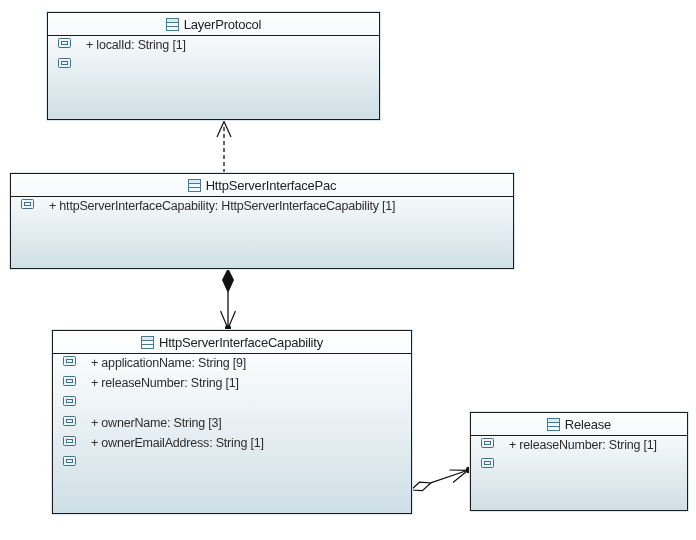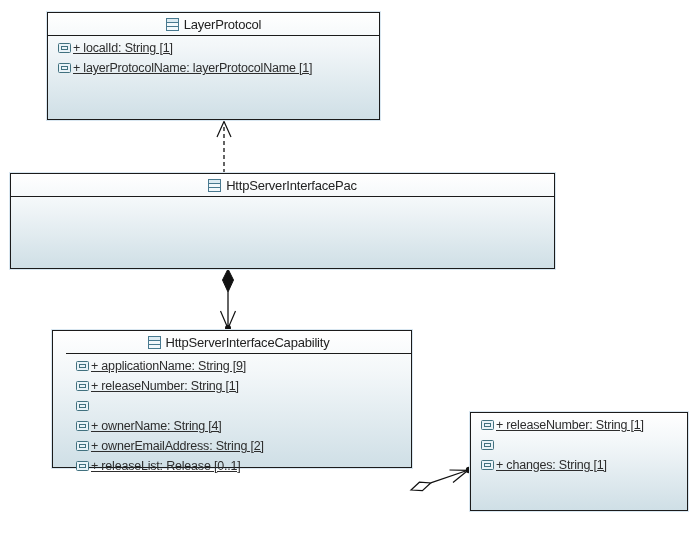--- a/index.html
+++ b/index.html
@@ -35,29 +35,27 @@
     height: 22px;
     border-bottom: 1px solid #1b1b1b;
     font-size: 13px;
     letter-spacing: -0.2px;
     color: #222222;
     white-space: nowrap;
   }
   .attrs { padding-top: 2px; }
   .attr-row {
     display: flex;
-    align-items: center;
-    gap: 2px;
+    gap: 15px;
     height: 20px;
     padding-left: 10px;
     font-size: 12.5px;
     letter-spacing: -0.2px;
     color: #2d2d2d;
     white-space: nowrap;
-    text-decoration: underline;
   }
   .attr-row svg { flex: 0 0 auto; }
   .class-icon, .attr-icon { display: block; }
 </style>
 </head>
 <body>
 
 <div class="canvas">
 
   <svg class="connector-layer" width="696" height="540" viewBox="0 0 696 540" xmlns="http://www.w3.org/2000/svg">
@@ -97,37 +95,45 @@
           <rect x="0.5" y="0.5" width="12" height="9" rx="1" fill="#e9f3f8" stroke="#41717f"></rect>
           <rect x="3.5" y="3.5" width="6" height="3" fill="none" stroke="#41717f"></rect>
         </svg>
         <span>+ localId: String [1]</span>
       </div>
       <div class="attr-row">
         <svg class="attr-icon" width="13" height="10" viewBox="0 0 13 10">
           <rect x="0.5" y="0.5" width="12" height="9" rx="1" fill="#e9f3f8" stroke="#41717f"></rect>
           <rect x="3.5" y="3.5" width="6" height="3" fill="none" stroke="#41717f"></rect>
         </svg>
-        <span>+ layerProtocolName: layerProtocolName [1]</span>
-      </div>
-    </div>
-  </div>
-
-  <div class="uml-class" style="left:10px; top:173px; width:545px; height:96px;">
+      </div>
+    </div>
+  </div>
+
+  <div class="uml-class" style="left:10px; top:173px; width:504px; height:96px;">
     <div class="title">
       <svg class="class-icon" width="13" height="13" viewBox="0 0 13 13">
         <rect x="0.5" y="0.5" width="12" height="12" fill="#f2f8fb" stroke="#48798f"></rect>
         <rect x="0.5" y="0.5" width="12" height="4" fill="#dcebf2" stroke="#48798f"></rect>
         <line x1="0.5" y1="8.5" x2="12.5" y2="8.5" stroke="#48798f"></line>
       </svg>
       <span>HttpServerInterfacePac</span>
     </div>
-  </div>
-
-  <div class="uml-class" style="left:52px; top:330px; width:360px; height:138px;padding-left:13px;">
+    <div class="attrs">
+      <div class="attr-row">
+        <svg class="attr-icon" width="13" height="10" viewBox="0 0 13 10">
+          <rect x="0.5" y="0.5" width="12" height="9" rx="1" fill="#e9f3f8" stroke="#41717f"></rect>
+          <rect x="3.5" y="3.5" width="6" height="3" fill="none" stroke="#41717f"></rect>
+        </svg>
+        <span>+ httpServerInterfaceCapability: HttpServerInterfaceCapability [1]</span>
+      </div>
+    </div>
+  </div>
+
+  <div class="uml-class" style="left:52px; top:330px; width:360px; height:184px;">
     <div class="title">
       <svg class="class-icon" width="13" height="13" viewBox="0 0 13 13">
         <rect x="0.5" y="0.5" width="12" height="12" fill="#f2f8fb" stroke="#48798f"></rect>
         <rect x="0.5" y="0.5" width="12" height="4" fill="#dcebf2" stroke="#48798f"></rect>
         <line x1="0.5" y1="8.5" x2="12.5" y2="8.5" stroke="#48798f"></line>
       </svg>
       <span>HttpServerInterfaceCapability</span>
     </div>
     <div class="attrs">
       <div class="attr-row">
@@ -148,57 +154,57 @@
         <svg class="attr-icon" width="13" height="10" viewBox="0 0 13 10">
           <rect x="0.5" y="0.5" width="12" height="9" rx="1" fill="#e9f3f8" stroke="#41717f"></rect>
           <rect x="3.5" y="3.5" width="6" height="3" fill="none" stroke="#41717f"></rect>
         </svg>
       </div>
       <div class="attr-row">
         <svg class="attr-icon" width="13" height="10" viewBox="0 0 13 10">
           <rect x="0.5" y="0.5" width="12" height="9" rx="1" fill="#e9f3f8" stroke="#41717f"></rect>
           <rect x="3.5" y="3.5" width="6" height="3" fill="none" stroke="#41717f"></rect>
         </svg>
-        <span>+ ownerName: String [4]</span>
-      </div>
-      <div class="attr-row">
-        <svg class="attr-icon" width="13" height="10" viewBox="0 0 13 10">
-          <rect x="0.5" y="0.5" width="12" height="9" rx="1" fill="#e9f3f8" stroke="#41717f"></rect>
-          <rect x="3.5" y="3.5" width="6" height="3" fill="none" stroke="#41717f"></rect>
-        </svg>
-        <span>+ ownerEmailAddress: String [2]</span>
-      </div>
-      <div class="attr-row">
-        <svg class="attr-icon" width="13" height="10" viewBox="0 0 13 10">
-          <rect x="0.5" y="0.5" width="12" height="9" rx="1" fill="#e9f3f8" stroke="#41717f"></rect>
-          <rect x="3.5" y="3.5" width="6" height="3" fill="none" stroke="#41717f"></rect>
-        </svg>
-        <span>+ releaseList: Release [0..1]</span>
+        <span>+ ownerName: String [3]</span>
+      </div>
+      <div class="attr-row">
+        <svg class="attr-icon" width="13" height="10" viewBox="0 0 13 10">
+          <rect x="0.5" y="0.5" width="12" height="9" rx="1" fill="#e9f3f8" stroke="#41717f"></rect>
+          <rect x="3.5" y="3.5" width="6" height="3" fill="none" stroke="#41717f"></rect>
+        </svg>
+        <span>+ ownerEmailAddress: String [1]</span>
+      </div>
+      <div class="attr-row">
+        <svg class="attr-icon" width="13" height="10" viewBox="0 0 13 10">
+          <rect x="0.5" y="0.5" width="12" height="9" rx="1" fill="#e9f3f8" stroke="#41717f"></rect>
+          <rect x="3.5" y="3.5" width="6" height="3" fill="none" stroke="#41717f"></rect>
+        </svg>
       </div>
     </div>
   </div>
 
   <div class="uml-class" style="left:470px; top:412px; width:218px; height:99px;">
+    <div class="title">
+      <svg class="class-icon" width="13" height="13" viewBox="0 0 13 13">
+        <rect x="0.5" y="0.5" width="12" height="12" fill="#f2f8fb" stroke="#48798f"></rect>
+        <rect x="0.5" y="0.5" width="12" height="4" fill="#dcebf2" stroke="#48798f"></rect>
+        <line x1="0.5" y1="8.5" x2="12.5" y2="8.5" stroke="#48798f"></line>
+      </svg>
+      <span>Release</span>
+    </div>
     <div class="attrs">
       <div class="attr-row">
         <svg class="attr-icon" width="13" height="10" viewBox="0 0 13 10">
           <rect x="0.5" y="0.5" width="12" height="9" rx="1" fill="#e9f3f8" stroke="#41717f"></rect>
           <rect x="3.5" y="3.5" width="6" height="3" fill="none" stroke="#41717f"></rect>
         </svg>
         <span>+ releaseNumber: String [1]</span>
       </div>
       <div class="attr-row">
         <svg class="attr-icon" width="13" height="10" viewBox="0 0 13 10">
           <rect x="0.5" y="0.5" width="12" height="9" rx="1" fill="#e9f3f8" stroke="#41717f"></rect>
           <rect x="3.5" y="3.5" width="6" height="3" fill="none" stroke="#41717f"></rect>
         </svg>
       </div>
-      <div class="attr-row">
-        <svg class="attr-icon" width="13" height="10" viewBox="0 0 13 10">
-          <rect x="0.5" y="0.5" width="12" height="9" rx="1" fill="#e9f3f8" stroke="#41717f"></rect>
-          <rect x="3.5" y="3.5" width="6" height="3" fill="none" stroke="#41717f"></rect>
-        </svg>
-        <span>+ changes: String [1]</span>
-      </div>
     </div>
   </div>
 
 </div>
 
 </body></html>

